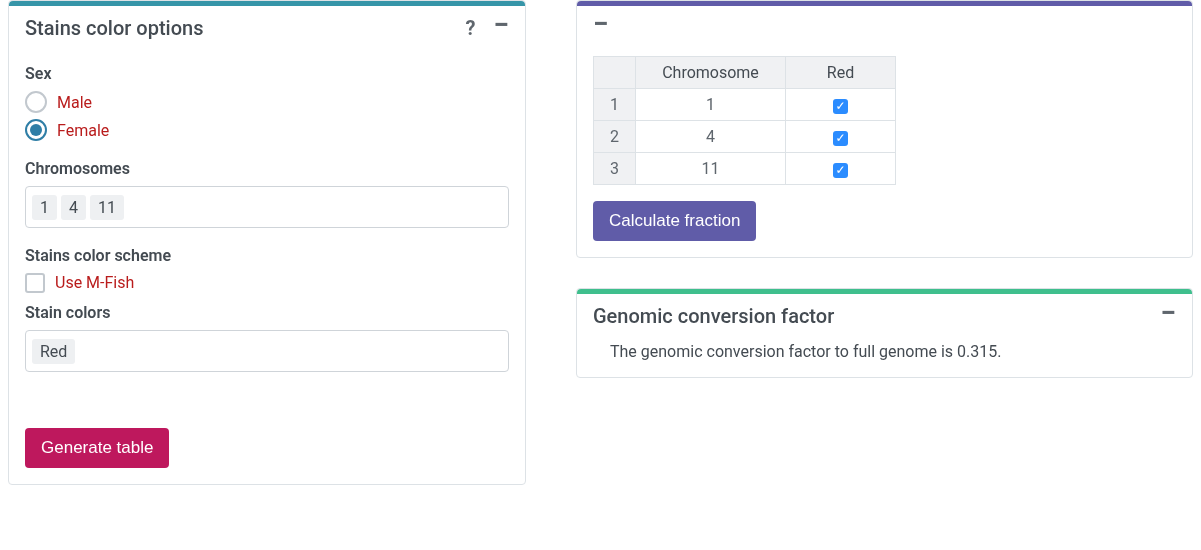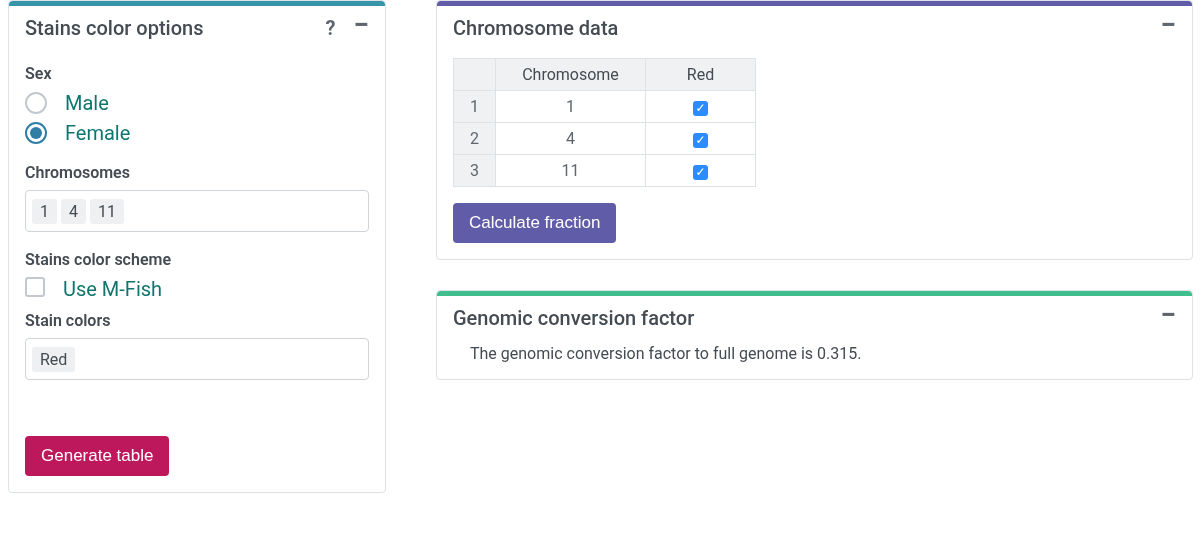--- a/index.html
+++ b/index.html
@@ -8,21 +8,21 @@
     padding: 0;
     font-family: -apple-system, BlinkMacSystemFont, "Segoe UI", Roboto, "Helvetica Neue", Arial, sans-serif;
     color: #3a4149;
     background: #fff;
   }
   .wrap {
     display: flex;
     gap: 50px;
     padding: 0 8px;
   }
-  .col-left { width: 378px; flex: 0 0 auto; border-radius: 12px; }
+  .col-left { width: 518px; flex: 0 0 auto; border-radius: 12px; }
   .col-right { flex: 1; display: flex; flex-direction: column; gap: 30px; }
 
   .card {
     border: 1px solid #dde2e6;
     border-radius: 4px;
     background: #fff;
   }
   .card-accent { height: 5px; border-radius: 4px 4px 0 0; }
   .accent-teal   { background: #3c8dbc; background: #3695a8; }
   .accent-purple { background: #605ca8; }
@@ -50,21 +50,21 @@
   
   .radio-row { display: flex; align-items: center; gap: 10px; margin: 6px 0; }
   .radio {
     width: 22px; height: 22px; border: 2px solid #c2c8ce; border-radius: 50%;
     display: inline-flex; align-items: center; justify-content: center; flex: 0 0 auto;
   }
   .radio.checked { border-color: #2f7ea6; }
   .radio.checked::after {
     content: ""; width: 12px; height: 12px; background: #2f7ea6; border-radius: 50%;
   }
-  .radio-label { font-size: 20px; color: #0f766e; margin-left: 8px; }
+  .radio-label { font-size: 16px; color: #b91c1c; }
 
   
   .tag-input {
     border: 1px solid #cfd4d9; border-radius: 4px; padding: 4px 6px; min-height: 42px;
     display: flex; align-items: center; gap: 4px; flex-wrap: wrap;
   }
   .tag {
     background: #eef0f2; border-radius: 3px; padding: 3px 8px; font-size: 16px; color: #444b52;
   }
 
@@ -145,21 +145,20 @@
           <button class="btn btn-teal">Generate table</button>
         </div>
       </div>
     </div>
   </div>
 
   <div class="col-right">
     <div class="card">
       <div class="card-accent accent-purple"></div>
       <div class="card-header">
-        <div class="card-title">Chromosome data</div>
         <div class="card-tools">
           <span class="tool minus">−</span>
         </div>
       </div>
       <div class="card-body">
         <table class="data">
           <tbody>
               <tr>
             <th class="idx"></th>
             <th class="col-chrom">Chromosome</th>

